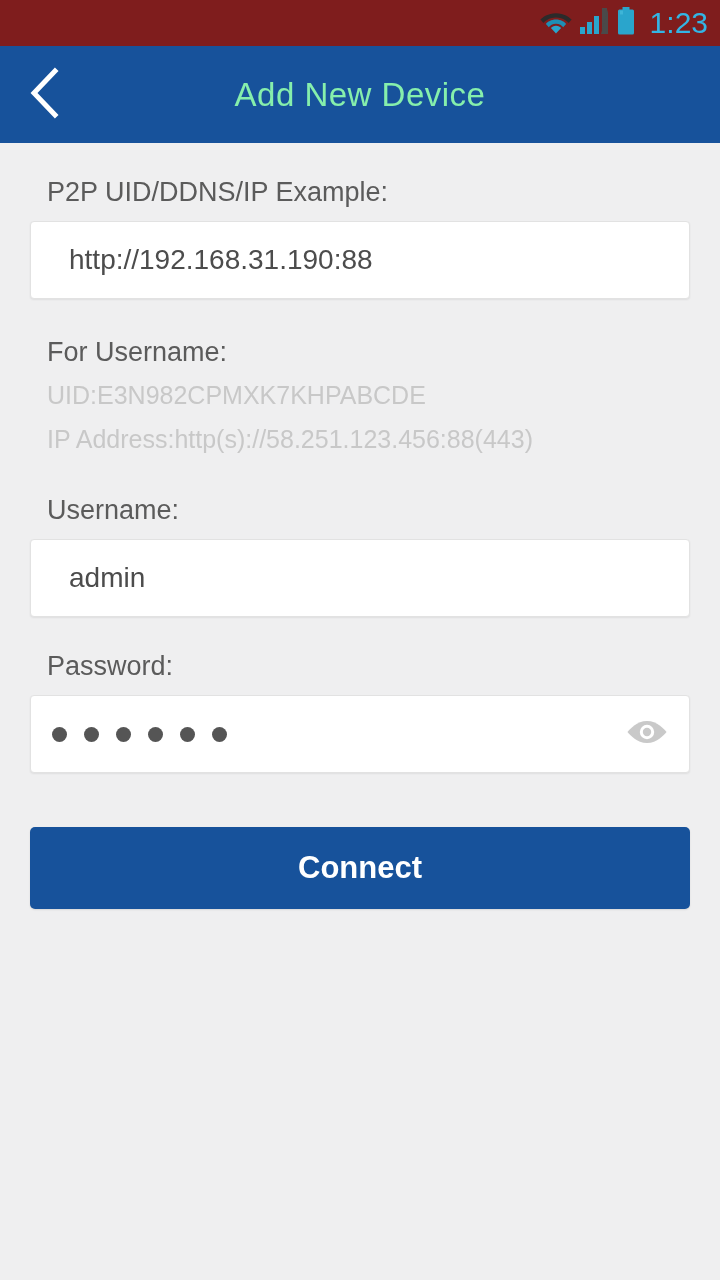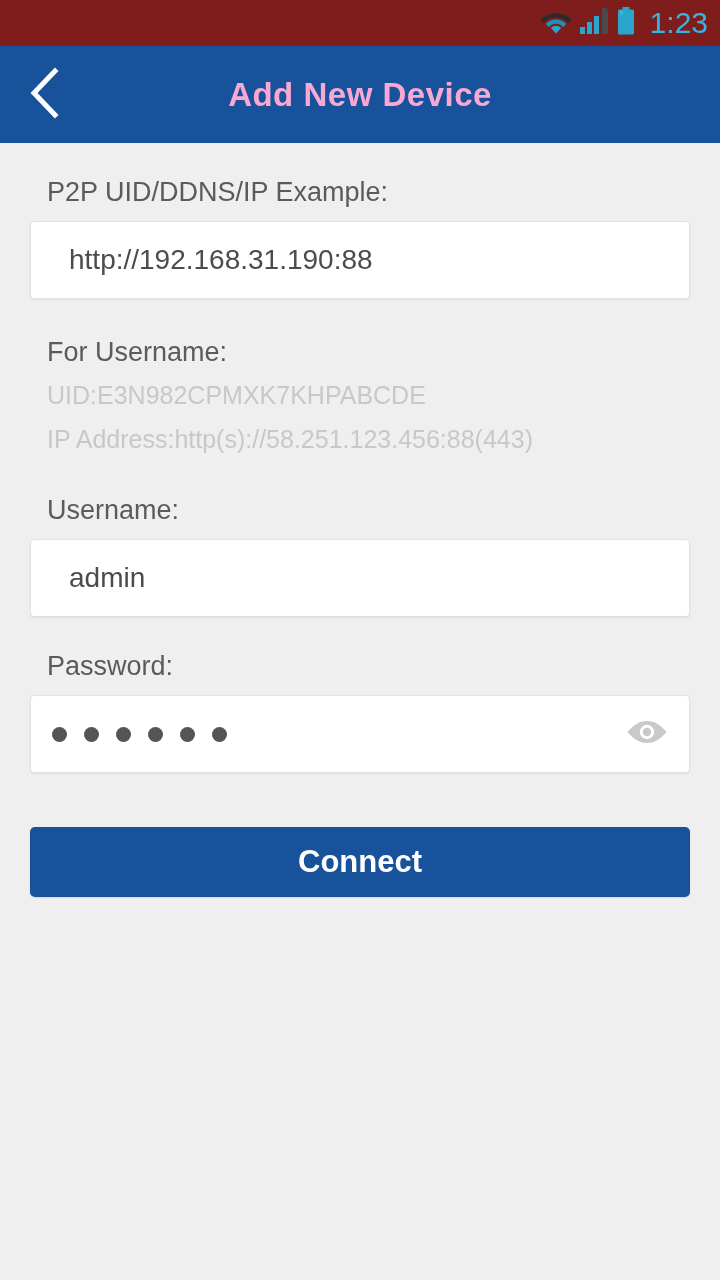--- a/index.html
+++ b/index.html
@@ -63,23 +63,23 @@
     width: 62px;
     height: 62px;
     display: flex;
     align-items: center;
     justify-content: center;
     cursor: pointer;
   }
   .header-title {
     width: 100%;
     text-align: center;
-    color: #f9a8d4;
+    color: #86efac;
     font-size: 33px;
-    font-weight: bold;
+    font-weight: normal;
     letter-spacing: 0.5px;
   }
 
   
   .content {
     padding: 0 30px;
   }
 
   .field-label {
     color: #5b5b5b;
@@ -149,21 +149,21 @@
     height: 44px;
     display: flex;
     align-items: center;
     justify-content: center;
     cursor: pointer;
   }
 
   
   .connect-button {
     margin-top: 54px;
-    height: 70px;
+    height: 82px;
     background: #17529b;
     border-radius: 5px;
     display: flex;
     align-items: center;
     justify-content: center;
     color: #ffffff;
     font-size: 31px;
     font-weight: bold;
     cursor: pointer;
     box-shadow: 0 1px 2px rgba(0,0,0,0.10);

